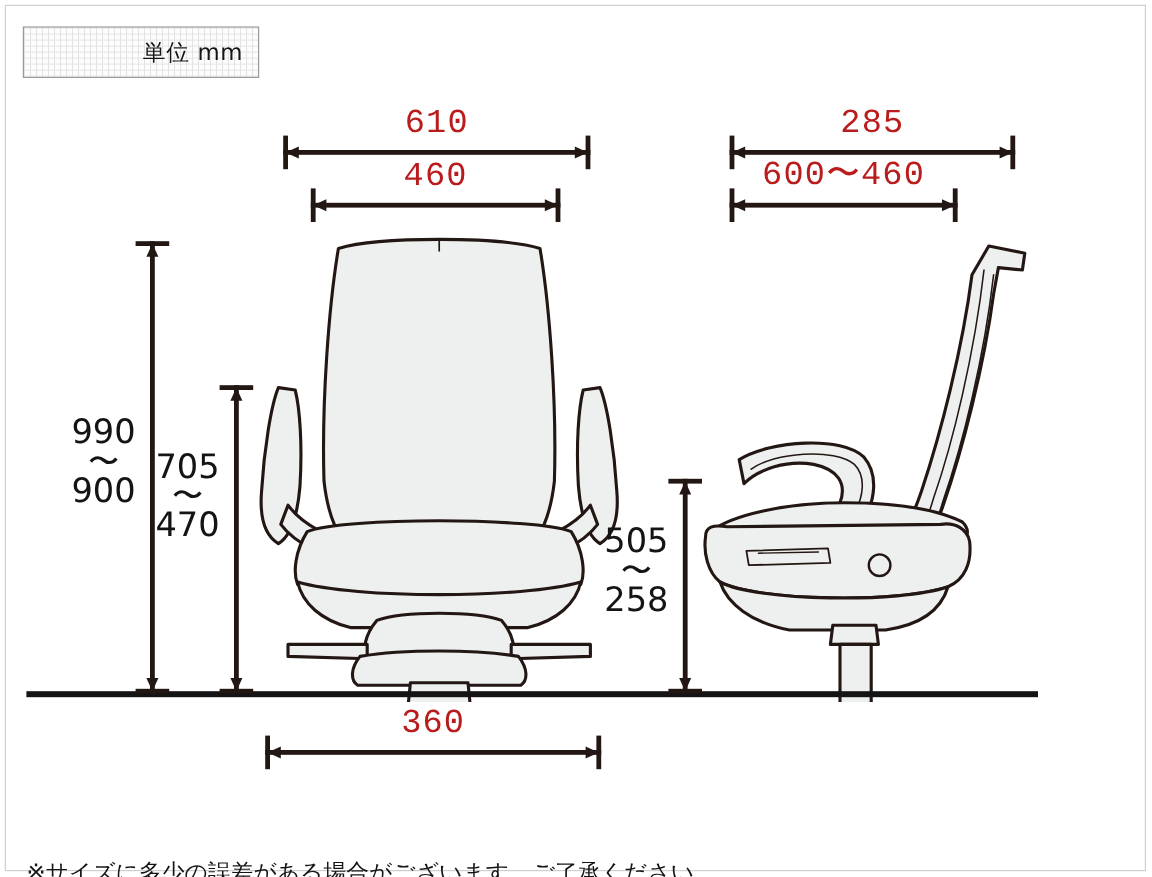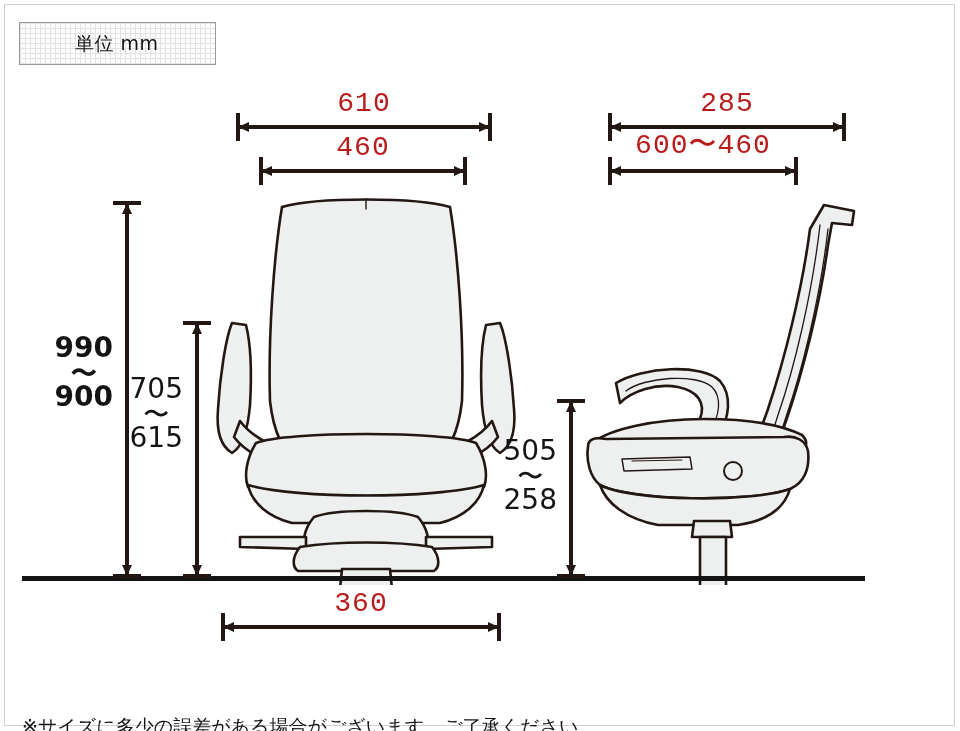--- a/index.html
+++ b/index.html
@@ -24,21 +24,21 @@
   #unit-box{
     position:absolute;left:19px;top:22px;
     width:197px;height:43px;
     box-sizing:border-box;
     border:1px solid #9a9a9a;
     background-color:#fdfdfd;
     background-image:
       linear-gradient(to right,#e3e3e3 1px,transparent 1px),
       linear-gradient(to bottom,#e3e3e3 1px,transparent 1px);
     background-size:5px 5px;
-    display:flex;align-items:center;
+    display:flex;align-items:center;padding-left:44px;
   }
   #unit-label{
     font-size:19px;color:#141414;margin-left:55px;letter-spacing:.5px;
     font-family:"DejaVu Sans","Liberation Sans",sans-serif;
   }
 
   
   .dim-h{position:absolute;height:0;}
   .dim-h .bar{
     position:absolute;left:0;right:0;top:0;height:4px;background:#231714;
@@ -288,37 +288,37 @@
     <div class="ar r"></div>
     <div class="val">600〜460</div>
   </div>
 
   <div class="dim-v" style="left:127px;top:201px;height:377px;">
     <div class="bar"></div>
     <div class="tick t"></div>
     <div class="tick b"></div>
     <div class="ar t"></div>
     <div class="ar b"></div>
-    <div class="val" style="top:134px;font-weight:bold;">
+    <div class="val" style="top:146px;">
       <span>990</span>
       <span class="tilde">〜</span>
       <span>900</span>
     </div>
   </div>
 
   <div class="dim-v" style="left:197px;top:321px;height:257px;">
     <div class="bar"></div>
     <div class="tick t"></div>
     <div class="tick b"></div>
     <div class="ar t"></div>
     <div class="ar b"></div>
     <div class="val" style="top:55px;">
       <span>705</span>
       <span class="tilde">〜</span>
-      <span>615</span>
+      <span>470</span>
     </div>
   </div>
 
   <div class="dim-v" style="left:571px;top:399px;height:179px;">
     <div class="bar"></div>
     <div class="tick t"></div>
     <div class="tick b"></div>
     <div class="ar t"></div>
     <div class="ar b"></div>
     <div class="val" style="top:39px;">

